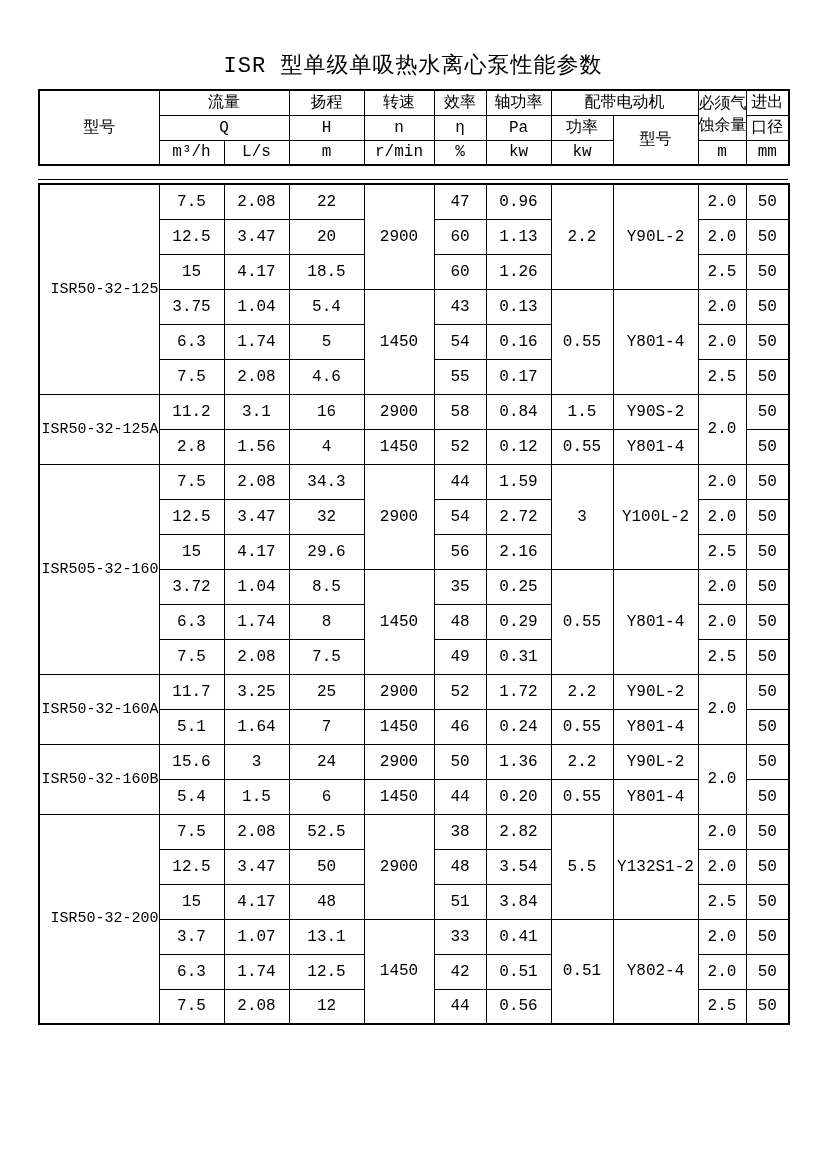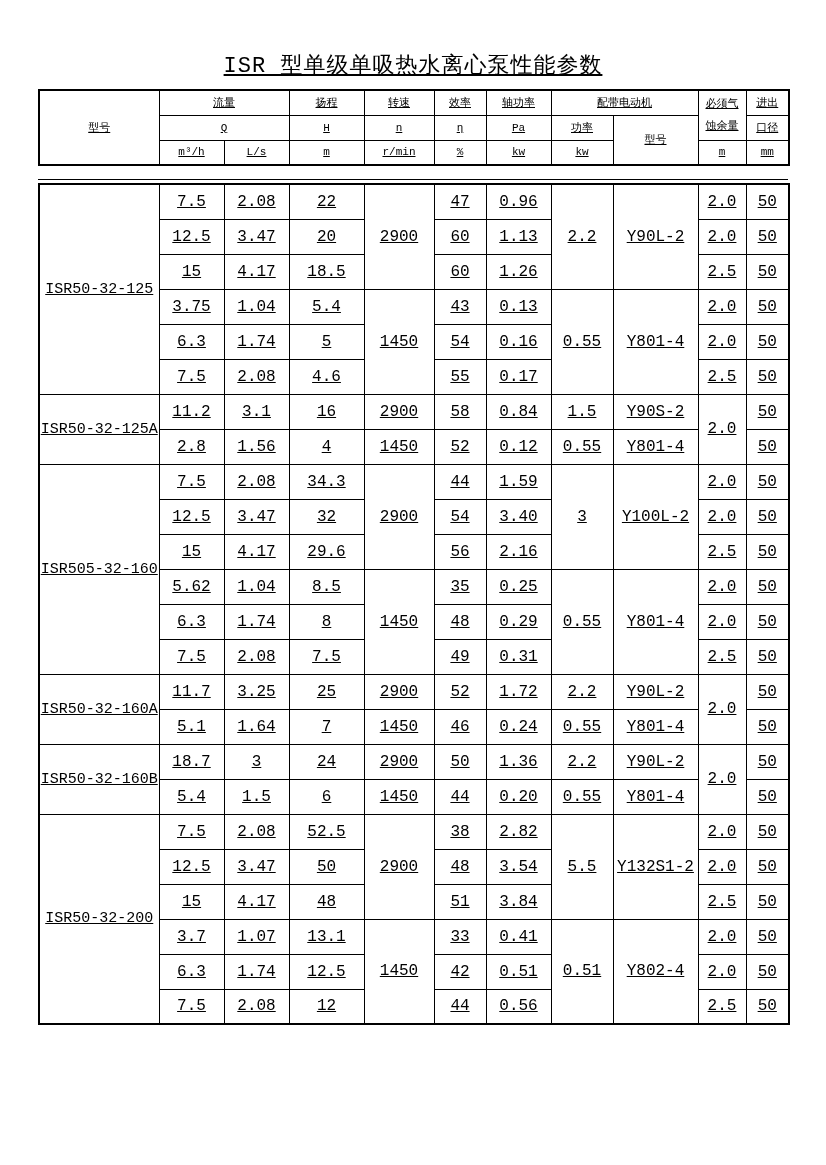--- a/index.html
+++ b/index.html
@@ -4,60 +4,60 @@
 <style>
   * { box-sizing: border-box; }
   html, body { margin: 0; padding: 0; }
   body {
     width: 826px;
     min-height: 1165px;
     background: #ffffff;
     color: #000000;
     font-family: "Liberation Mono", "DejaVu Sans Mono", monospace;
   }
-  .page { padding: 50px 38px 0 38px; text-decoration: underline; }
+  .page { padding: 50px 38px 0 38px; }
   .title {
     margin: 0 0 9px 0;
     text-align: center;
     font-size: 22px;
     font-weight: normal;
     letter-spacing: 1px;
     font-family: "Liberation Mono", "DejaVu Sans Mono", monospace;
   }
   table {
     border-collapse: collapse;
     table-layout: fixed;
     width: 750px;
   }
   .header-table { border: 2px solid #000; }
   .header-table td {
     border: 1px solid #000;
     text-align: center;
     vertical-align: middle;
     height: 25px;
-    font-size: 11px;
+    font-size: 16px;
     padding: 0;
     overflow: hidden;
     white-space: nowrap;
   }
   .npsh-head span { display: block; line-height: 22px; }
   .spacer { height: 13px; }
   .rule { height: 1px; background: #000; margin-bottom: 3px; }
   .data-table { border: 2px solid #000; }
   .data-table td {
     border: 1px solid #000;
     text-align: center;
     vertical-align: middle;
     height: 35px;
     font-size: 16px;
     padding: 0;
     overflow: hidden;
     white-space: nowrap;
   }
-  .data-table td.model { font-size: 15px; }
+  .data-table td.model { font-size: 15px; text-align: right; }
 </style>
 </head>
 <body>
 
 <div class="page">
 
   <h1 class="title">ISR 型单级单吸热水离心泵性能参数</h1>
 
   <table class="header-table">
     <colgroup>
@@ -226,35 +226,35 @@
           <td rowspan="3">3</td>
           <td rowspan="3">Y100L-2</td>
           <td>2.0</td>
           <td>50</td>
         </tr>
         <tr>
           <td>12.5</td>
           <td>3.47</td>
           <td>32</td>
           <td>54</td>
-          <td>3.40</td>
+          <td>2.72</td>
           <td>2.0</td>
           <td>50</td>
         </tr>
         <tr>
           <td>15</td>
           <td>4.17</td>
           <td>29.6</td>
           <td>56</td>
           <td>2.16</td>
           <td>2.5</td>
           <td>50</td>
         </tr>
         <tr>
-          <td>5.62</td>
+          <td>3.72</td>
           <td>1.04</td>
           <td>8.5</td>
           <td rowspan="3">1450</td>
           <td>35</td>
           <td>0.25</td>
           <td rowspan="3">0.55</td>
           <td rowspan="3">Y801-4</td>
           <td>2.0</td>
           <td>50</td>
         </tr>
@@ -295,21 +295,21 @@
           <td>7</td>
           <td>1450</td>
           <td>46</td>
           <td>0.24</td>
           <td>0.55</td>
           <td>Y801-4</td>
           <td>50</td>
         </tr>
         <tr>
           <td rowspan="2" class="model">ISR50-32-160B</td>
-          <td>18.7</td>
+          <td>15.6</td>
           <td>3</td>
           <td>24</td>
           <td>2900</td>
           <td>50</td>
           <td>1.36</td>
           <td>2.2</td>
           <td>Y90L-2</td>
           <td rowspan="2">2.0</td>
           <td>50</td>
         </tr>

